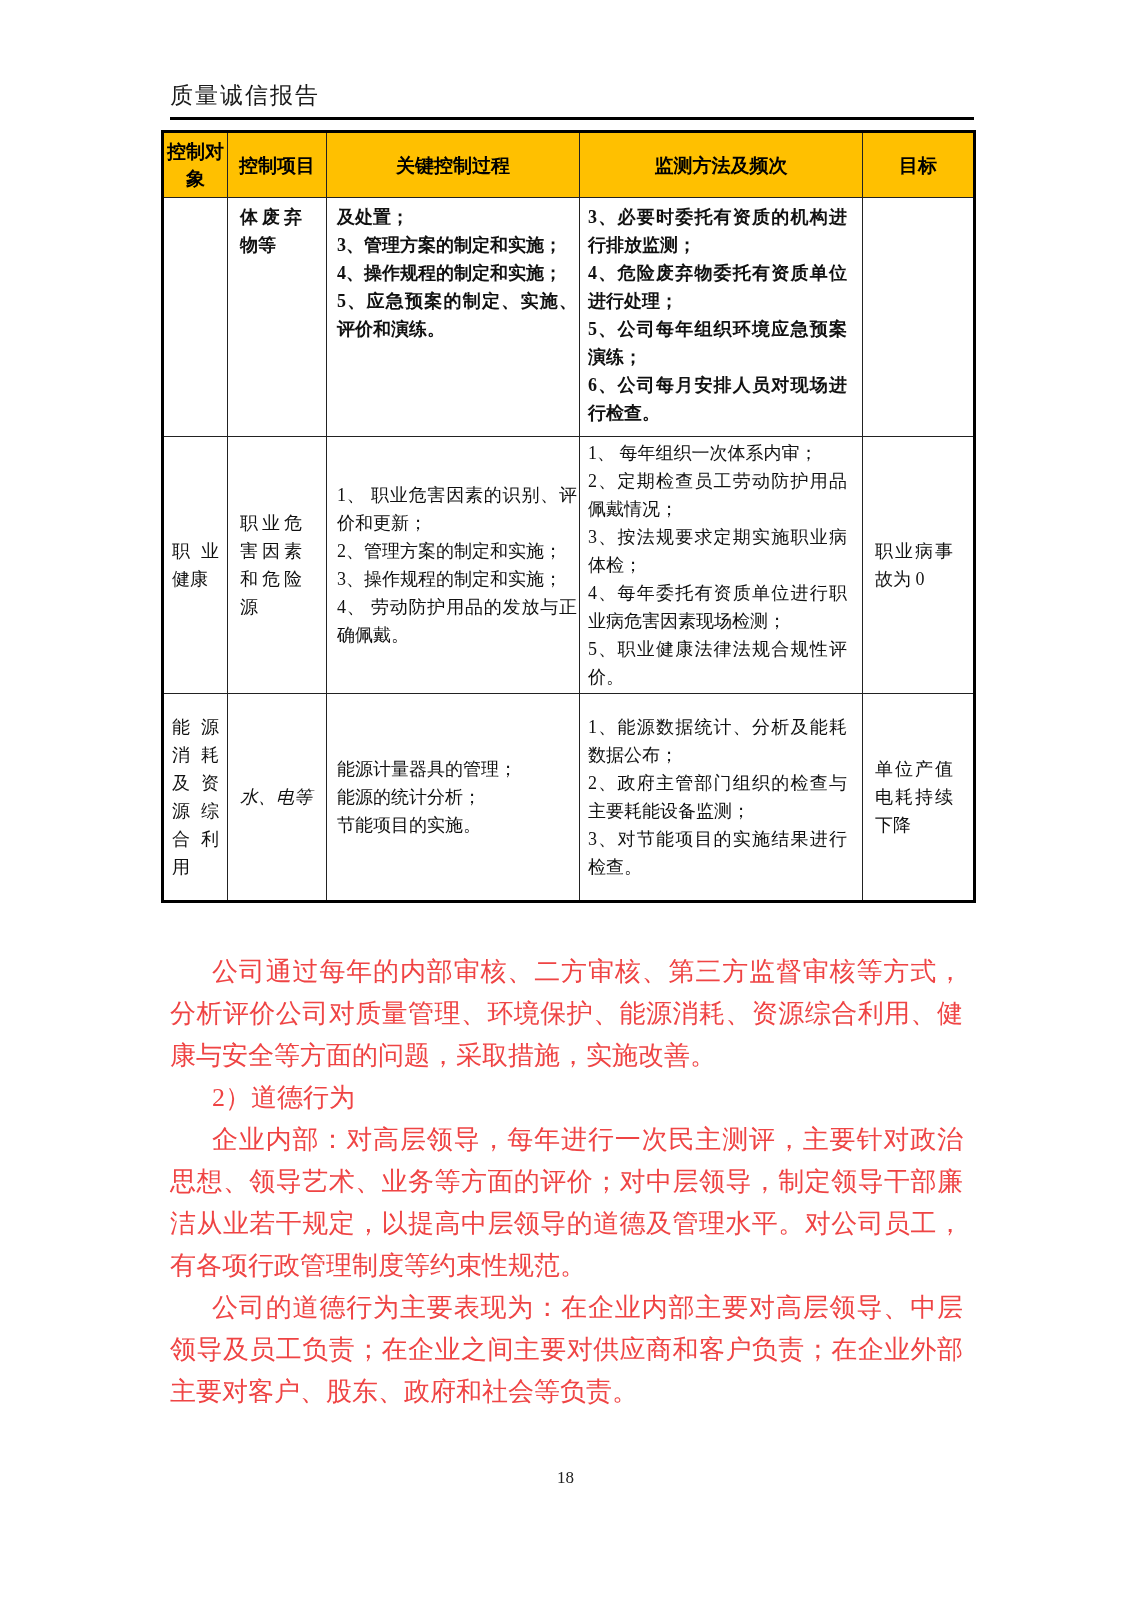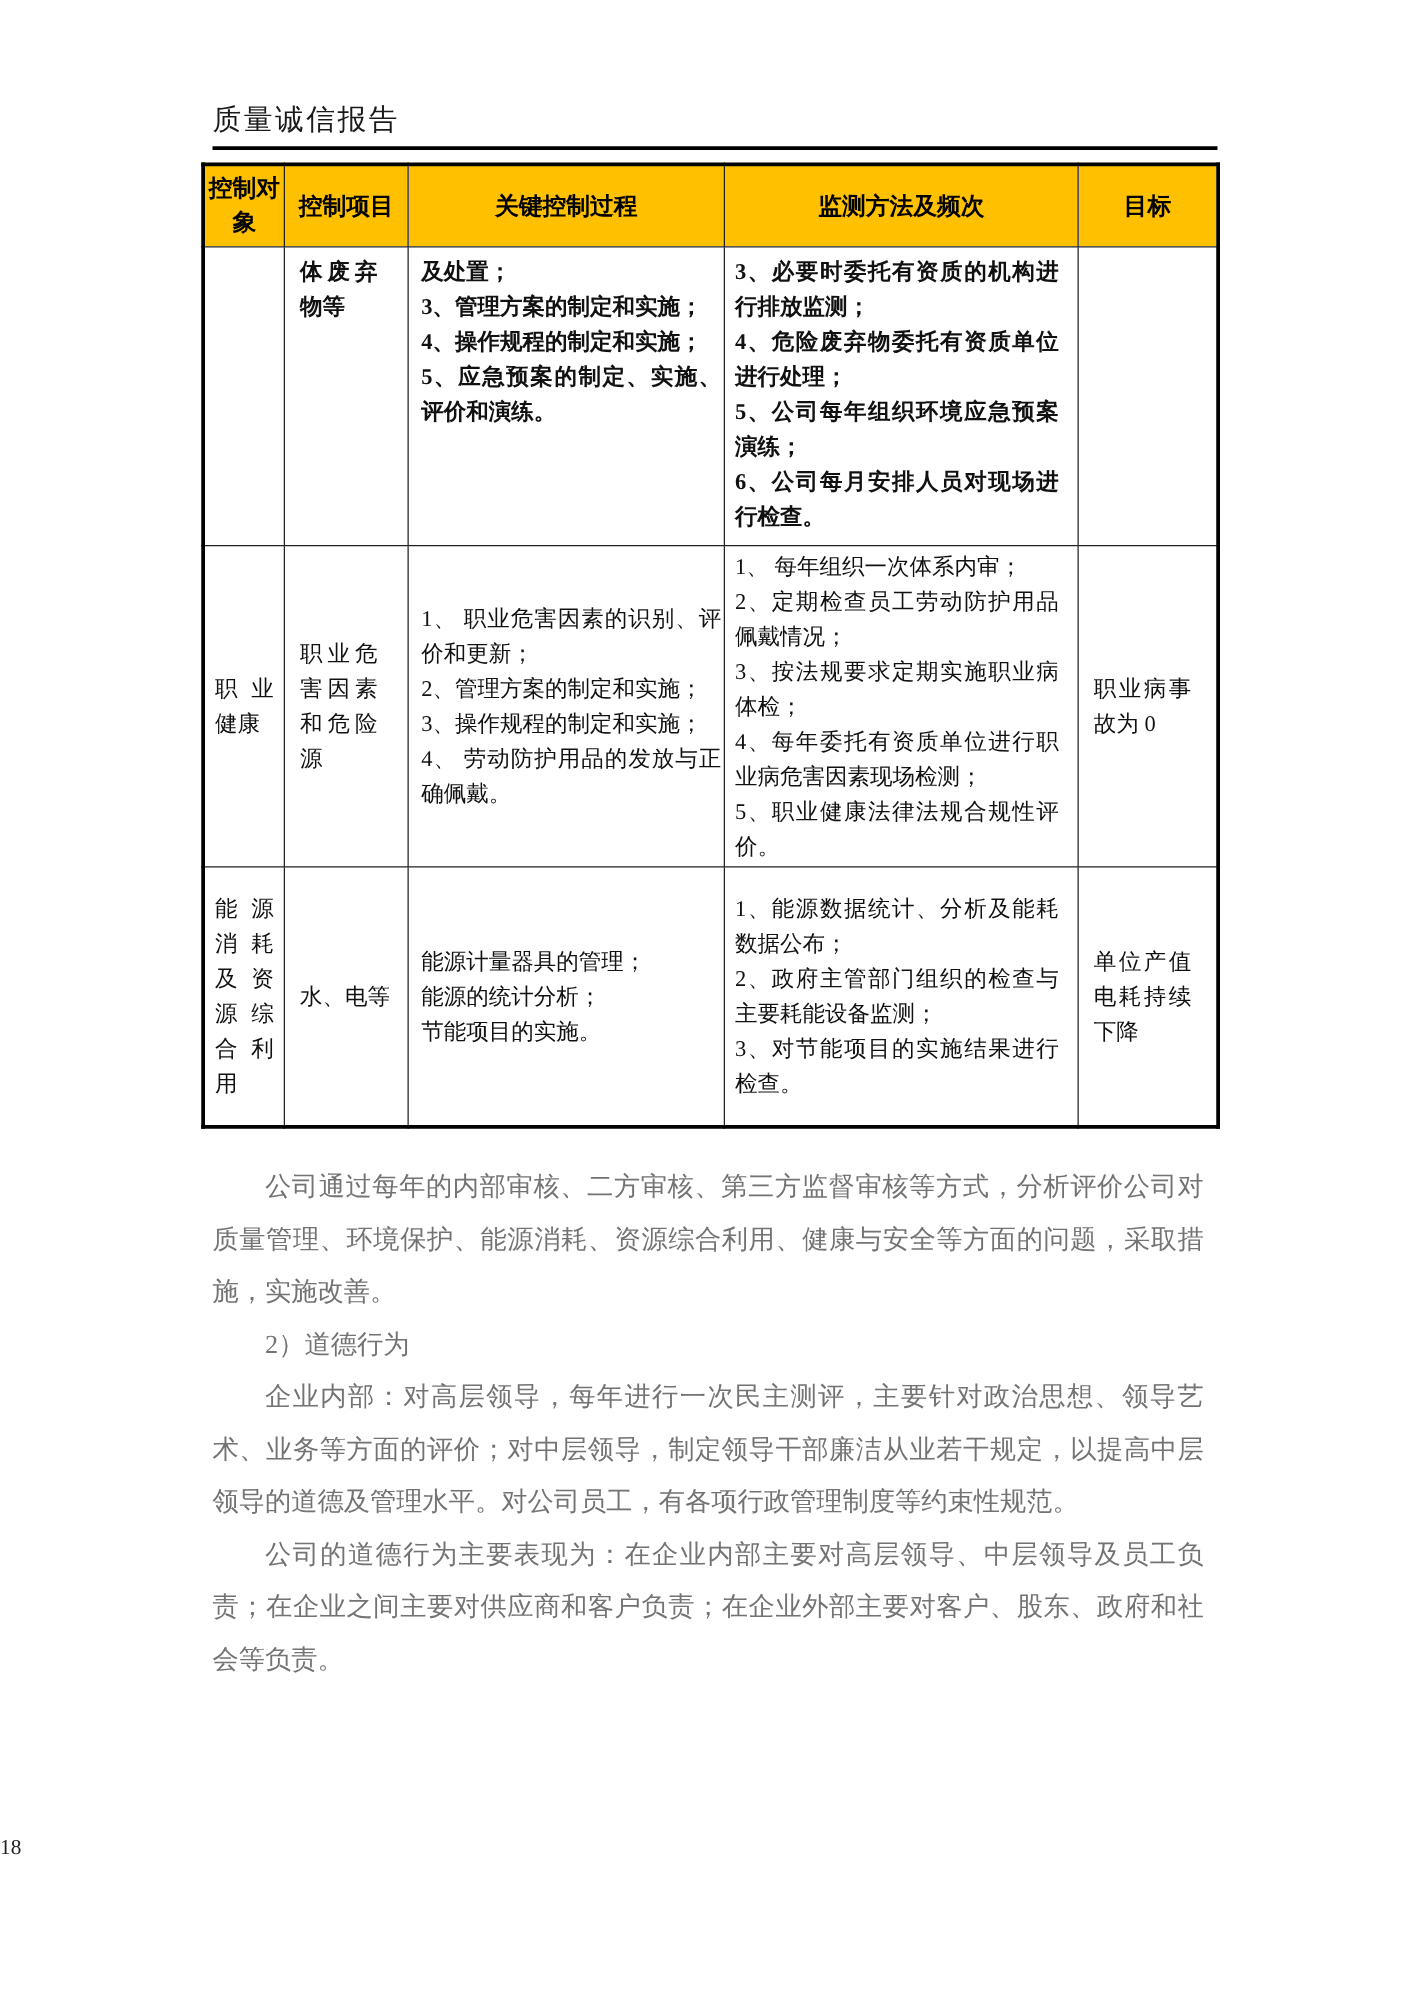--- a/index.html
+++ b/index.html
@@ -39,31 +39,31 @@
   .control-table tr.hdr{height:66px;}
   .control-table tr.r1{height:239px;font-weight:bold;}
   .control-table tr.r2{height:257px;}
   .control-table tr.r3{height:208px;}
   .control-table tr.valign-top td{vertical-align:top;padding-top:5px;}
   .col-object{padding:0 8px;}
   .col-item{padding:0 24px 0 12px;}
   .col-process{padding:0 2px 0 10px;}
   .col-monitor{padding:0 15px 0 8px;}
   .col-target{padding:0 20px 0 12px;}
-  td.nowrap{white-space:nowrap;}
+  td.nowrap{white-space:nowrap;font-style:italic;}
   .body-text{
-    position:absolute;top:928px;left:170px;width:793px;
-    font-size:21px;line-height:42px;color:#737373;
+    position:absolute;top:951px;left:170px;width:793px;
+    font-size:26px;line-height:42px;color:#ef4444;
   }
   .body-text p{
     margin:0;text-indent:42px;text-align:justify;word-break:break-all;
   }
   .page-number{
     position:absolute;top:1468px;left:0;width:1131px;
-    font-size:17px;color:#222;
+    text-align:center;font-size:17px;color:#222;
   }
 </style>
 </head>
 <body>
 
 <div class="page-title">质量诚信报告</div>
 <div class="title-rule"></div>
 
 <table class="control-table">
   <colgroup>

